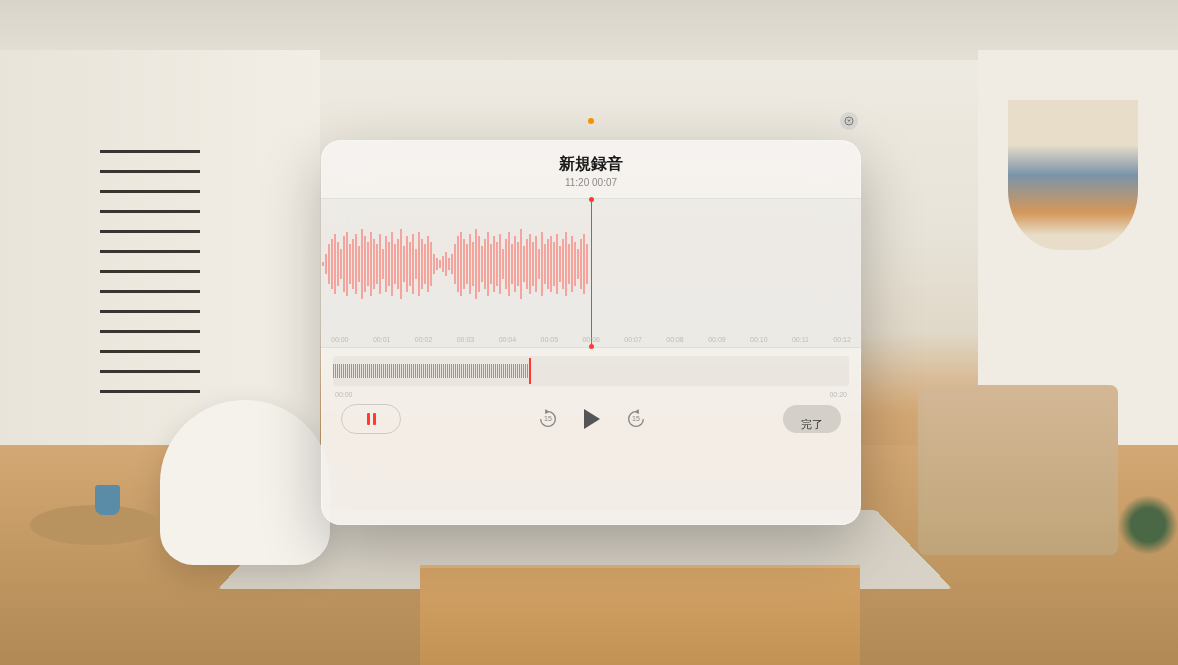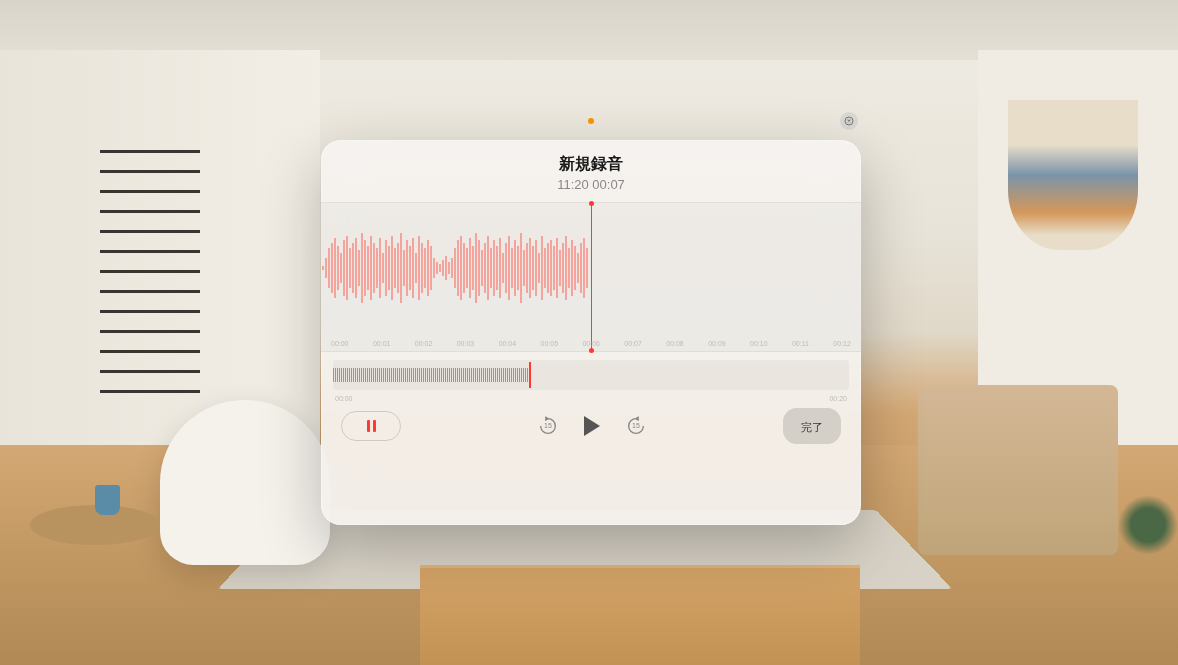--- a/index.html
+++ b/index.html
@@ -131,21 +131,21 @@
     .header {
       text-align: center;
       padding: 14px 0 10px;
     }
     .title {
       font-size: 16px;
       font-weight: 600;
       color: #1a1a1a;
     }
     .subtitle {
-      font-size: 13px;
+      font-size: 10px;
       color: #888;
       margin-top: 2px;
     }
 
     .waveform-area {
       height: 150px;
       position: relative;
       background: rgba(232, 229, 225, 0.6);
       border-top: 1px solid rgba(0,0,0,0.05);
       border-bottom: 1px solid rgba(0,0,0,0.05);
@@ -274,21 +274,21 @@
     }
     .play-btn {
       width: 0; height: 0;
       border-left: 16px solid #555;
       border-top: 10px solid transparent;
       border-bottom: 10px solid transparent;
       cursor: pointer;
     }
     .done-btn {
       min-width: 58px;
-      height: 36px;
+      height: 28px;
       border-radius: 14px;
       background: rgba(180,176,170,0.5);
       border: none;
       color: #333;
       font-size: 11px;
       font-weight: 500;
       cursor: pointer;
       padding: 12px 14px;
     }
   </style>

